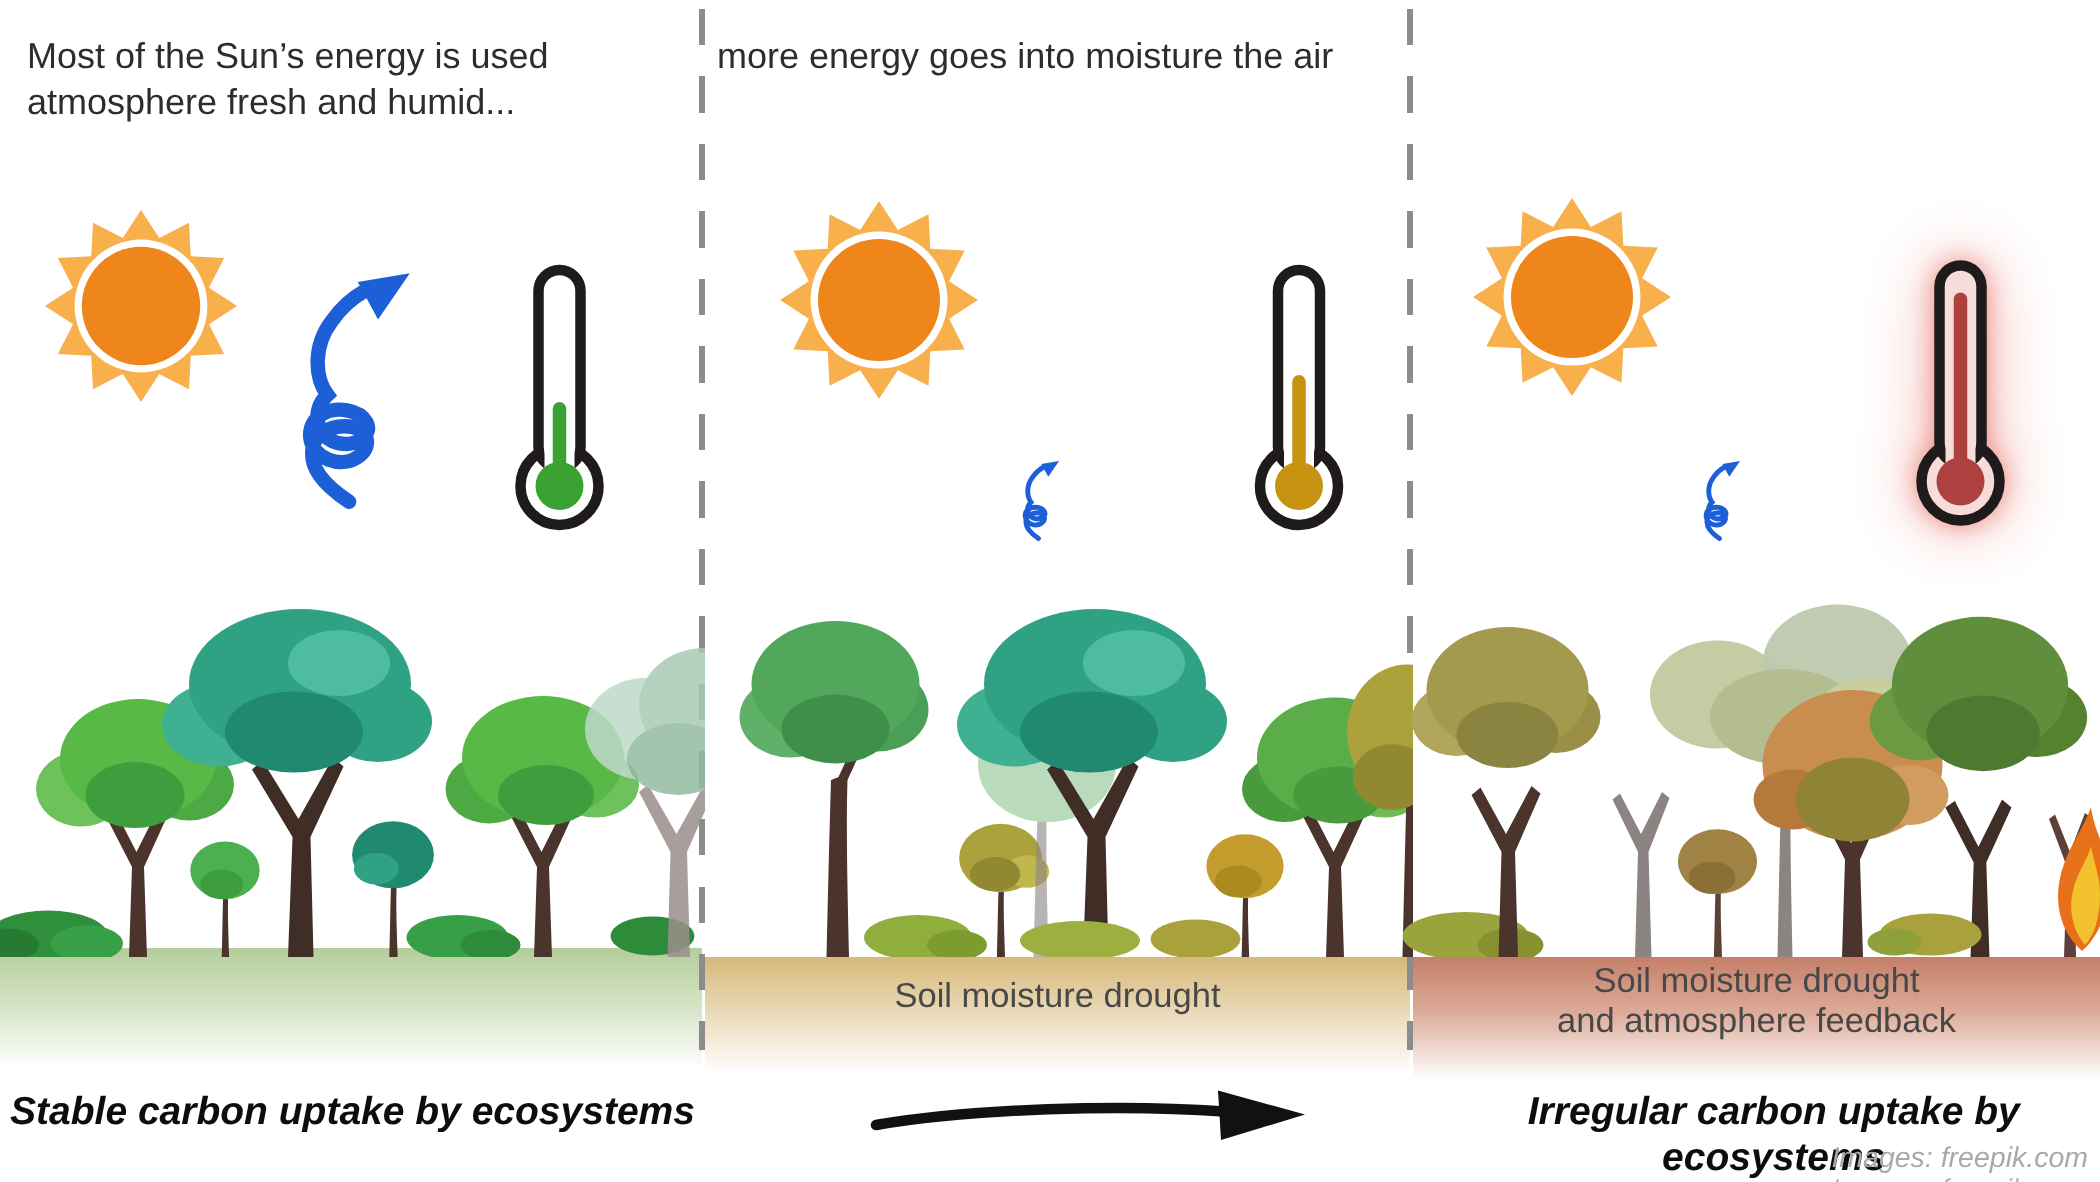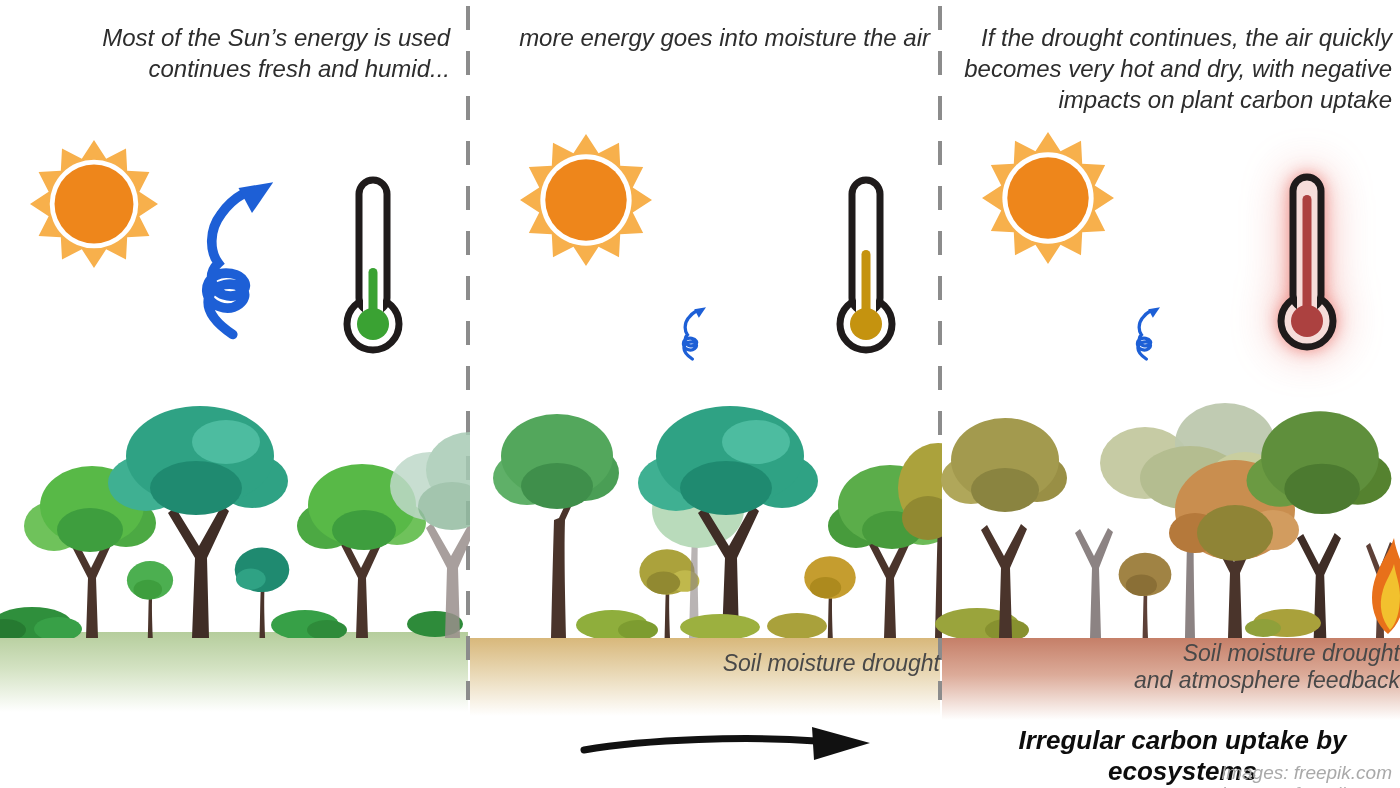--- a/index.html
+++ b/index.html
@@ -2,42 +2,42 @@
 <html><head>
 <meta charset="utf-8">
 <style>
   html,body{margin:0;padding:0;background:#ffffff;}
   .stage{
     position:relative;width:1400px;height:788px;background:#ffffff;
     overflow:hidden;font-family:"Liberation Sans",sans-serif;
   }
   .abs{position:absolute;}
   .caption{
-    position:absolute;top:22px;font-style:italic;font-size:24px;line-height:1.3;
-    color:#2d2d2d;text-align:right;z-index:6;
+    position:absolute;top:22px;font-size:24px;line-height:1.3;
+    color:#2d2d2d;text-align:left;z-index:6;
   }
   .divider{
     position:absolute;top:6px;width:4px;height:694px;z-index:2;
     background:repeating-linear-gradient(to bottom,#8c8c8c 0 24px,transparent 24px 45px);
   }
   .soil{position:absolute;z-index:1;}
   .soil-healthy{
     left:0;top:632px;width:468px;height:80px;
     background:linear-gradient(to bottom,#b5cd9c 0%,#d3e2c2 45%,rgba(255,255,255,0) 100%);
   }
   .soil-drought{
     left:470px;top:638px;width:470px;height:78px;
     background:linear-gradient(to bottom,#d8b87b 0%,#e9d8b5 45%,rgba(255,255,255,0) 100%);
   }
   .soil-feedback{
     left:942px;top:638px;width:458px;height:82px;
     background:linear-gradient(to bottom,#c57f68 0%,#dcab99 45%,rgba(255,255,255,0) 100%);
   }
   .soil-label{
-    position:absolute;width:100%;text-align:right;font-style:italic;
+    position:absolute;width:100%;text-align:center;
     font-size:23px;color:#484848;z-index:4;
   }
   .bottom-label{
     position:absolute;top:725px;font-style:italic;font-weight:bold;
     font-size:26px;color:#0d0d0d;text-align:center;z-index:6;
   }
   .forest{position:absolute;z-index:3;}
   .icon{position:absolute;z-index:5;}
   .thermo-hot{
     filter:drop-shadow(0 0 8px rgba(231,100,90,.65)) drop-shadow(0 0 22px rgba(231,100,90,.45));
@@ -64,29 +64,24 @@
         <polygon points="68,18 104,12 82,44" fill="currentColor" stroke="none"></polygon>
       </g>
     </defs>
   </svg>
 
   <div class="divider" style="left:466px"></div>
   <div class="divider" style="left:938px"></div>
 
   <div class="caption" style="left:18px;width:432px">
     <div>Most of the Sun’s energy is used</div>
-    <div>continues fresh and humid...</div>
+    <div>atmosphere fresh and humid...</div>
   </div>
   <div class="caption" style="left:478px;width:452px">
     <div>more energy goes into moisture the air</div>
-  </div>
-  <div class="caption" style="left:948px;width:444px">
-    <div>If the drought continues, the air quickly</div>
-    <div>becomes very hot and dry, with negative</div>
-    <div>impacts on plant carbon uptake</div>
   </div>
 
   <svg class="icon" style="left:30px;top:140px" width="128" height="128" viewBox="0 0 120 120">
     <use href="#star12" fill="#F7B04C"></use>
     <circle cx="60" cy="60" r="41.5" fill="#ffffff"></circle>
     <circle cx="60" cy="60" r="37" fill="#EE861B"></circle>
   </svg>
   <svg class="icon" style="left:520px;top:134px" width="132" height="132" viewBox="0 0 120 120">
     <use href="#star12" fill="#F7B04C"></use>
     <circle cx="60" cy="60" r="41.5" fill="#ffffff"></circle>
@@ -295,20 +290,21 @@
   <div class="soil soil-healthy"></div>
   <div class="soil soil-drought"></div>
   <div class="soil soil-feedback"></div>
 
   <div class="soil-label" style="left:470px;top:650px;width:470px">Soil moisture drought</div>
   <div class="soil-label" style="left:942px;top:640px;width:458px">
     <div>Soil moisture drought</div>
     <div>and atmosphere feedback</div>
   </div>
 
+  <div class="bottom-label" style="left:0;width:470px">Stable carbon uptake by ecosystems</div>
   <div class="bottom-label" style="left:950px;width:465px">Irregular carbon uptake by ecosystems</div>
 
   <svg class="abs" style="left: 578px; top: 722px; z-index: 6; color: rgb(17, 17, 17);" width="300" height="48" viewBox="0 0 300 48">
     <path d="M 6 28 C 70 17 170 14 238 19" fill="none" stroke="currentColor" stroke-width="7" stroke-linecap="round"></path>
     <polygon points="234,5 292,21 236,38" fill="currentColor"></polygon>
   </svg>
 
   <div class="attribution">Images: freepik.com</div>
   <div class="attribution-cutoff">Images: freepik.com</div>
 

